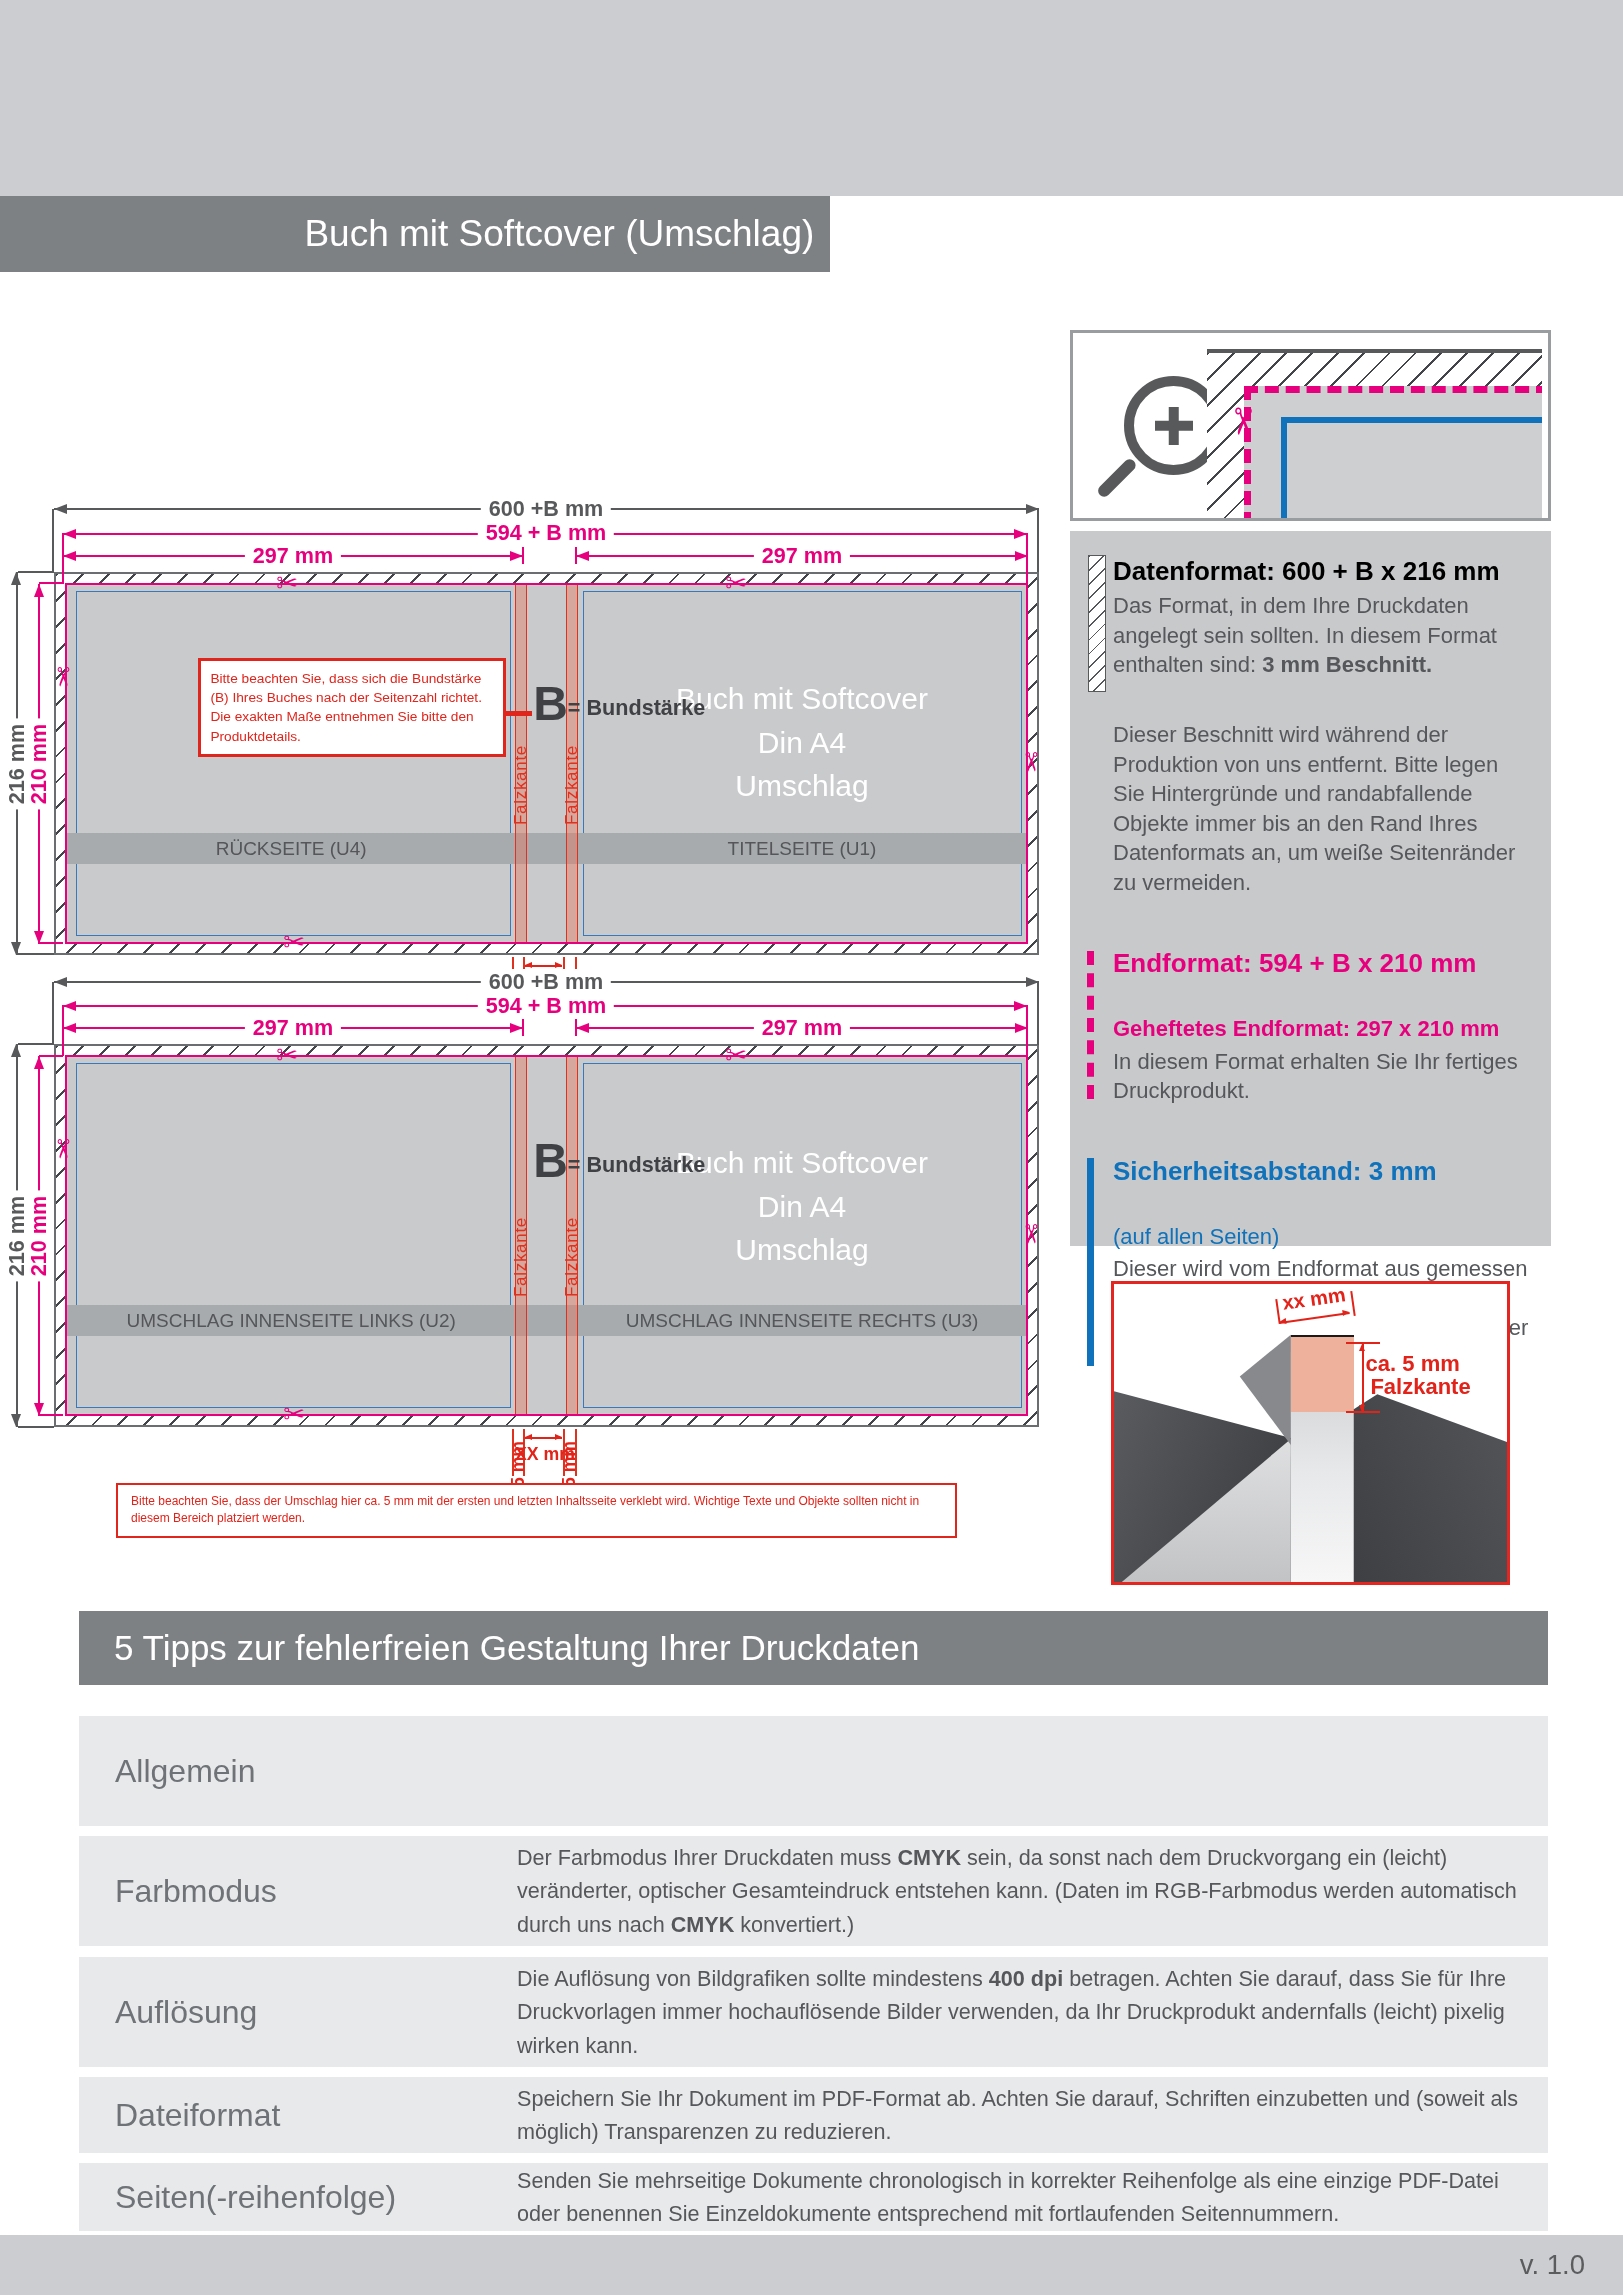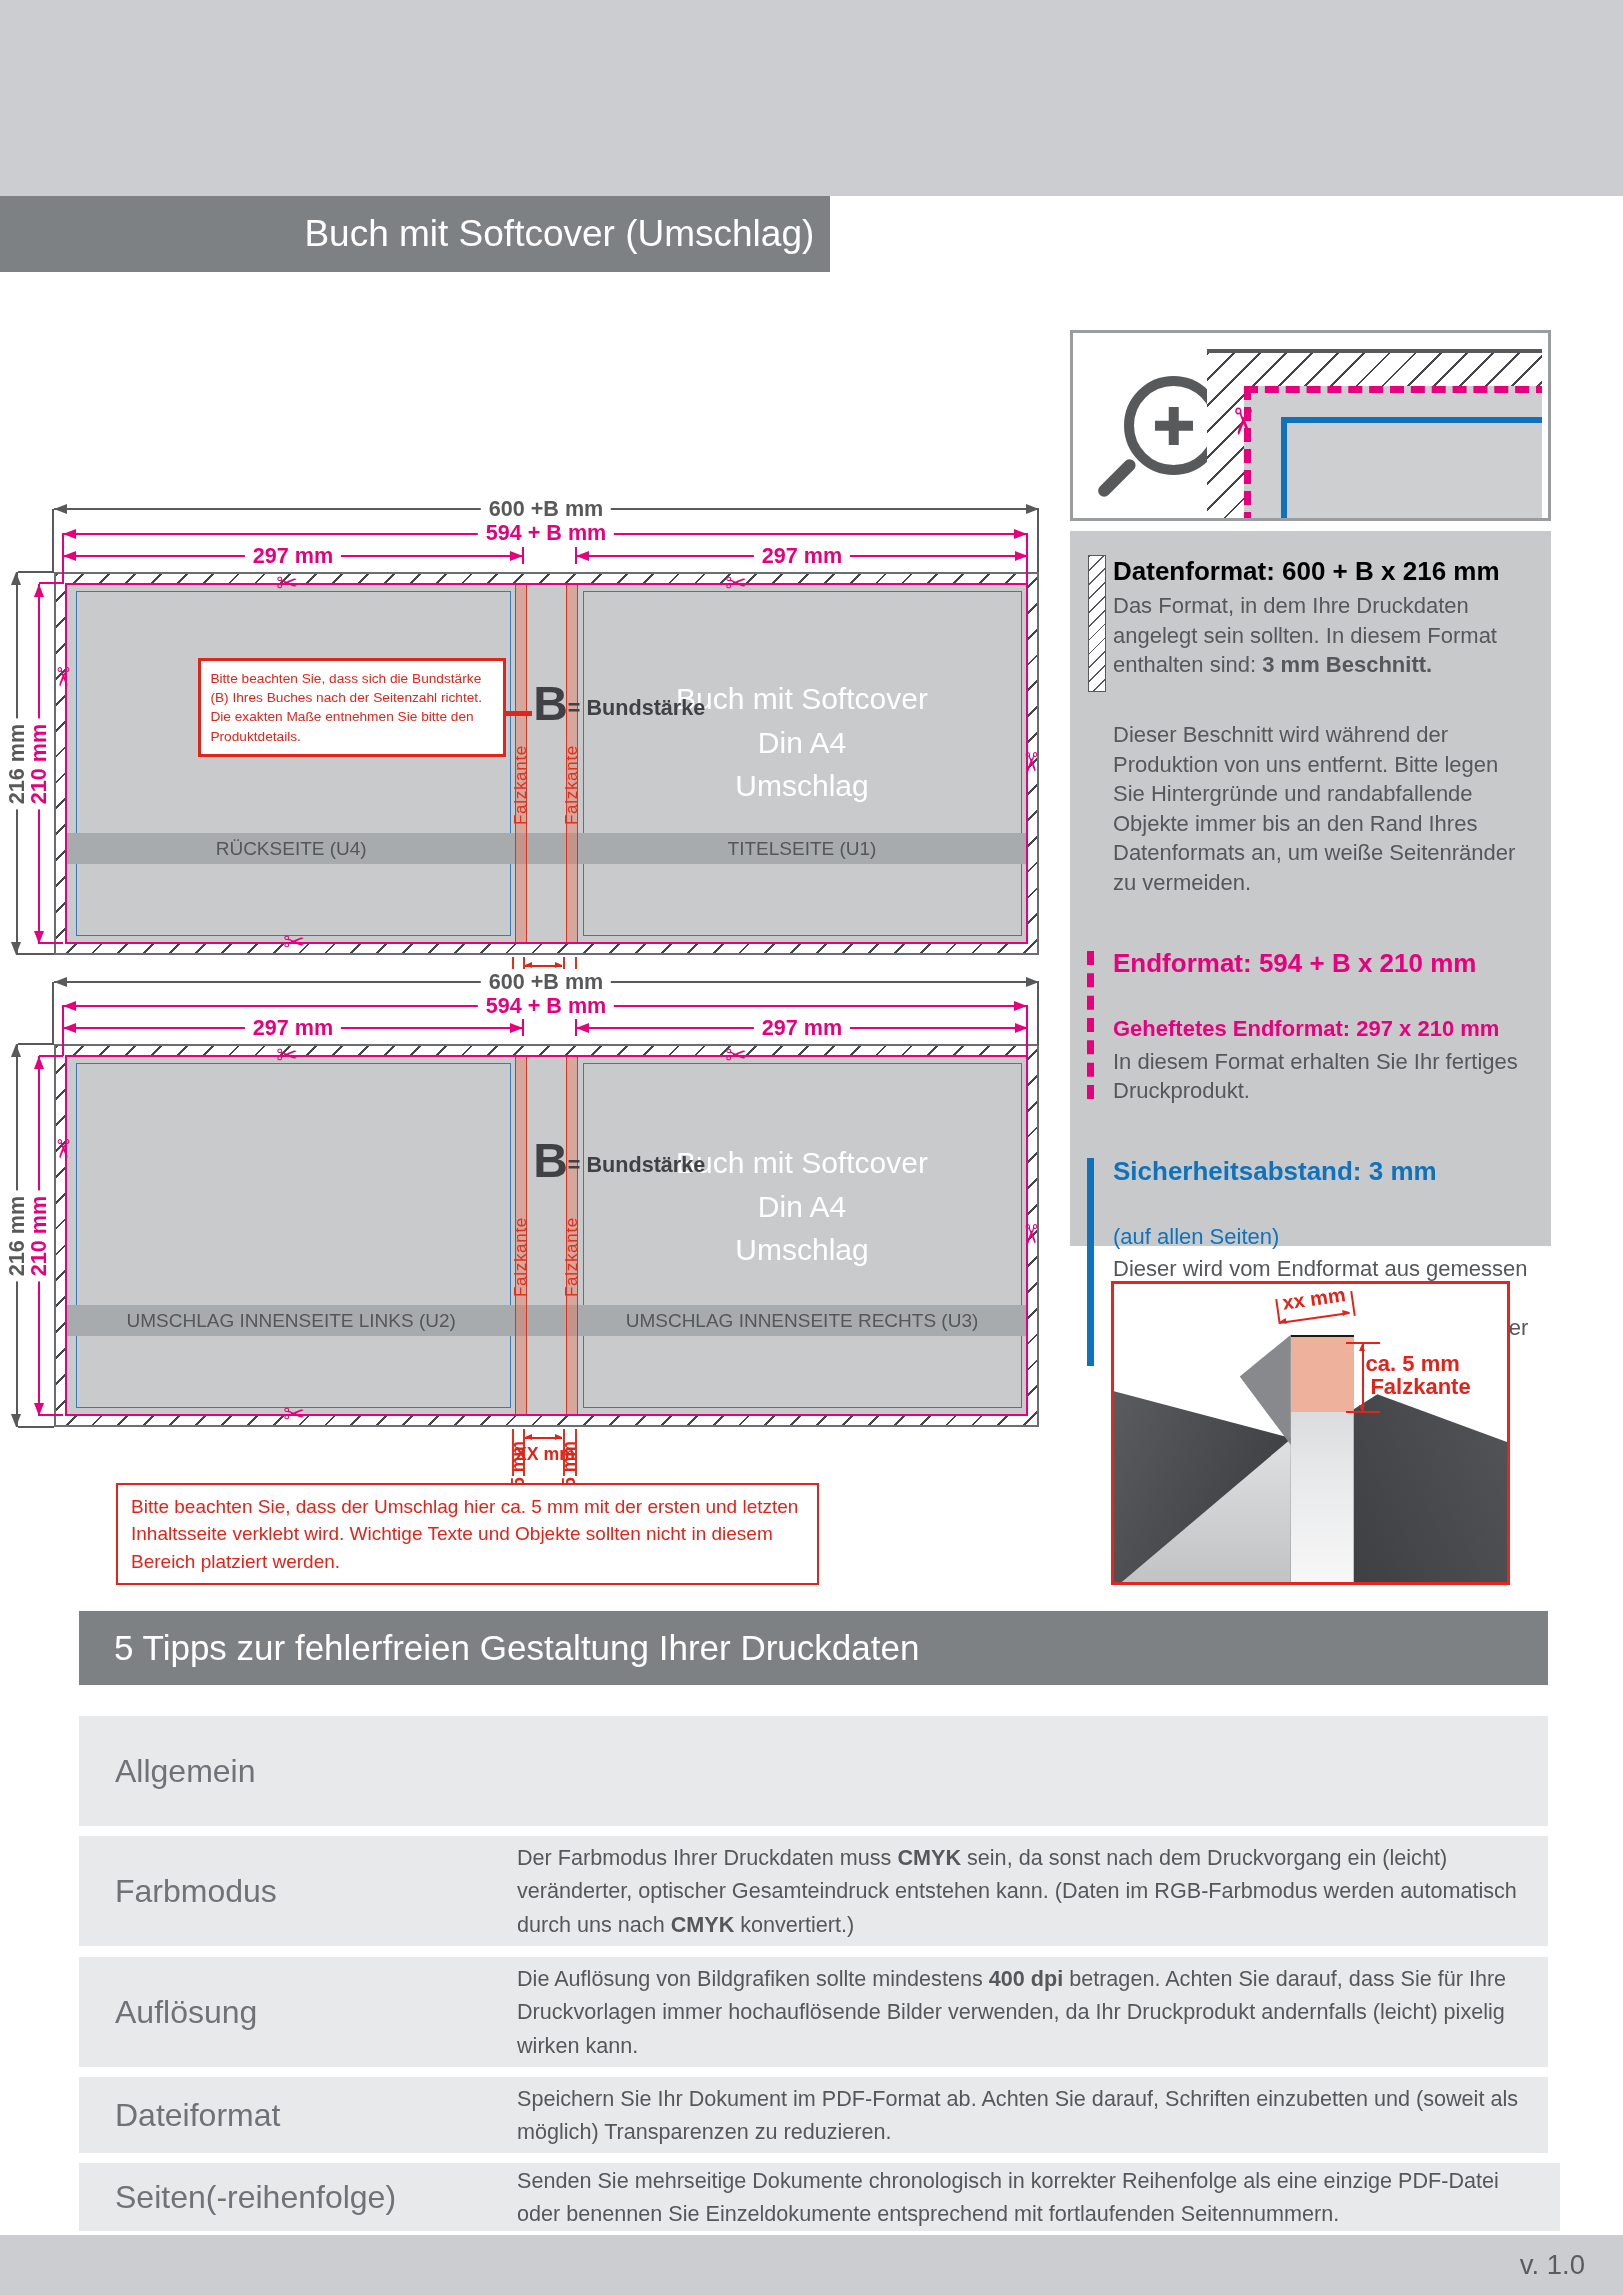--- a/index.html
+++ b/index.html
@@ -86,22 +86,22 @@
           font-weight:bold;font-size:21.6px;white-space:nowrap;}
   .dlabel.v{transform:translate(-50%,-50%) rotate(-90deg);padding:0 5.2px;}
   .tick{position:absolute;background:currentColor;}
   .redline{position:absolute;width:2px;background:#e0301e;}
   .rl5{position:absolute;color:#e2231a;font-weight:bold;font-size:17.7px;white-space:nowrap;
        transform:translate(-50%,-50%) rotate(-90deg);}
   .rlxx{position:absolute;color:#e2231a;font-weight:bold;font-size:17.7px;white-space:nowrap;
         transform:translate(-50%,-50%);}
 
   
-  .gluebox{left:116px;top:1483px;width:703px;background:#fff;border:2.6px solid #e0251c;box-sizing:border-box;
-           padding:7.9px 13px;color:#e2231a;font-size:19px;line-height:1.45;}
+  .gluebox{left:116px;top:1483px;width:841px;background:#fff;border:2.6px solid #e0251c;box-sizing:border-box;
+           padding:7.9px 13px;color:#e2231a;font-size:12px;line-height:1.45;}
 
   
   .foldbox{left:1111px;top:1281px;width:399px;height:304px;background:#fff;border:3.3px solid #e52620;box-sizing:border-box;overflow:hidden;}
   .fb{position:absolute;}
 
   
   .tipsbar{left:79px;top:1611px;width:1469px;height:74px;background:#7e8184;}
   .tipsbar span{display:block;padding-left:35px;line-height:74px;font-size:35px;color:#fff;}
   .tiprow{position:absolute;left:79px;width:1469px;background:#e8e9ea;}
   .tiplabel{position:absolute;left:36px;top:50%;transform:translateY(-50%);font-size:32px;color:#6f7276;white-space:nowrap;}
@@ -324,21 +324,21 @@
     <div class="tiptext"><span>Der Farbmodus Ihrer Druckdaten muss </span><b>CMYK</b><span> sein, da sonst nach dem Druckvorgang ein (leicht) veränderter, optischer Gesamteindruck entstehen kann. (Daten im RGB-Farbmodus werden automatisch durch uns nach </span><b>CMYK</b><span> konvertiert.)</span></div>
   </div>
   <div class="tiprow" style="top:1957px;height:110px;">
     <div class="tiplabel">Auflösung</div>
     <div class="tiptext"><span>Die Auflösung von Bildgrafiken sollte mindestens </span><b>400 dpi</b><span> betragen. Achten Sie darauf, dass Sie für Ihre Druckvorlagen immer hochauflösende Bilder verwenden, da Ihr Druckprodukt andernfalls (leicht) pixelig wirken kann.</span></div>
   </div>
   <div class="tiprow" style="top:2077px;height:76px;">
     <div class="tiplabel">Dateiformat</div>
     <div class="tiptext"><span>Speichern Sie Ihr Dokument im PDF-Format ab. Achten Sie darauf, Schriften einzubetten und (soweit als möglich) Transparenzen zu reduzieren.</span></div>
   </div>
-  <div class="tiprow" style="top:2163px;height:68px;padding-left:12px;">
+  <div class="tiprow" style="top:2163px;height:68px;">
     <div class="tiplabel">Seiten(-reihenfolge)</div>
     <div class="tiptext"><span>Senden Sie mehrseitige Dokumente chronologisch in korrekter Reihenfolge als eine einzige PDF-Datei oder benennen Sie Einzeldokumente entsprechend mit fortlaufenden Seitennummern.</span></div>
   </div>
 
   <div class="footer abs">
     <span>v. 1.0</span>
   </div>
 
 </div>
 

